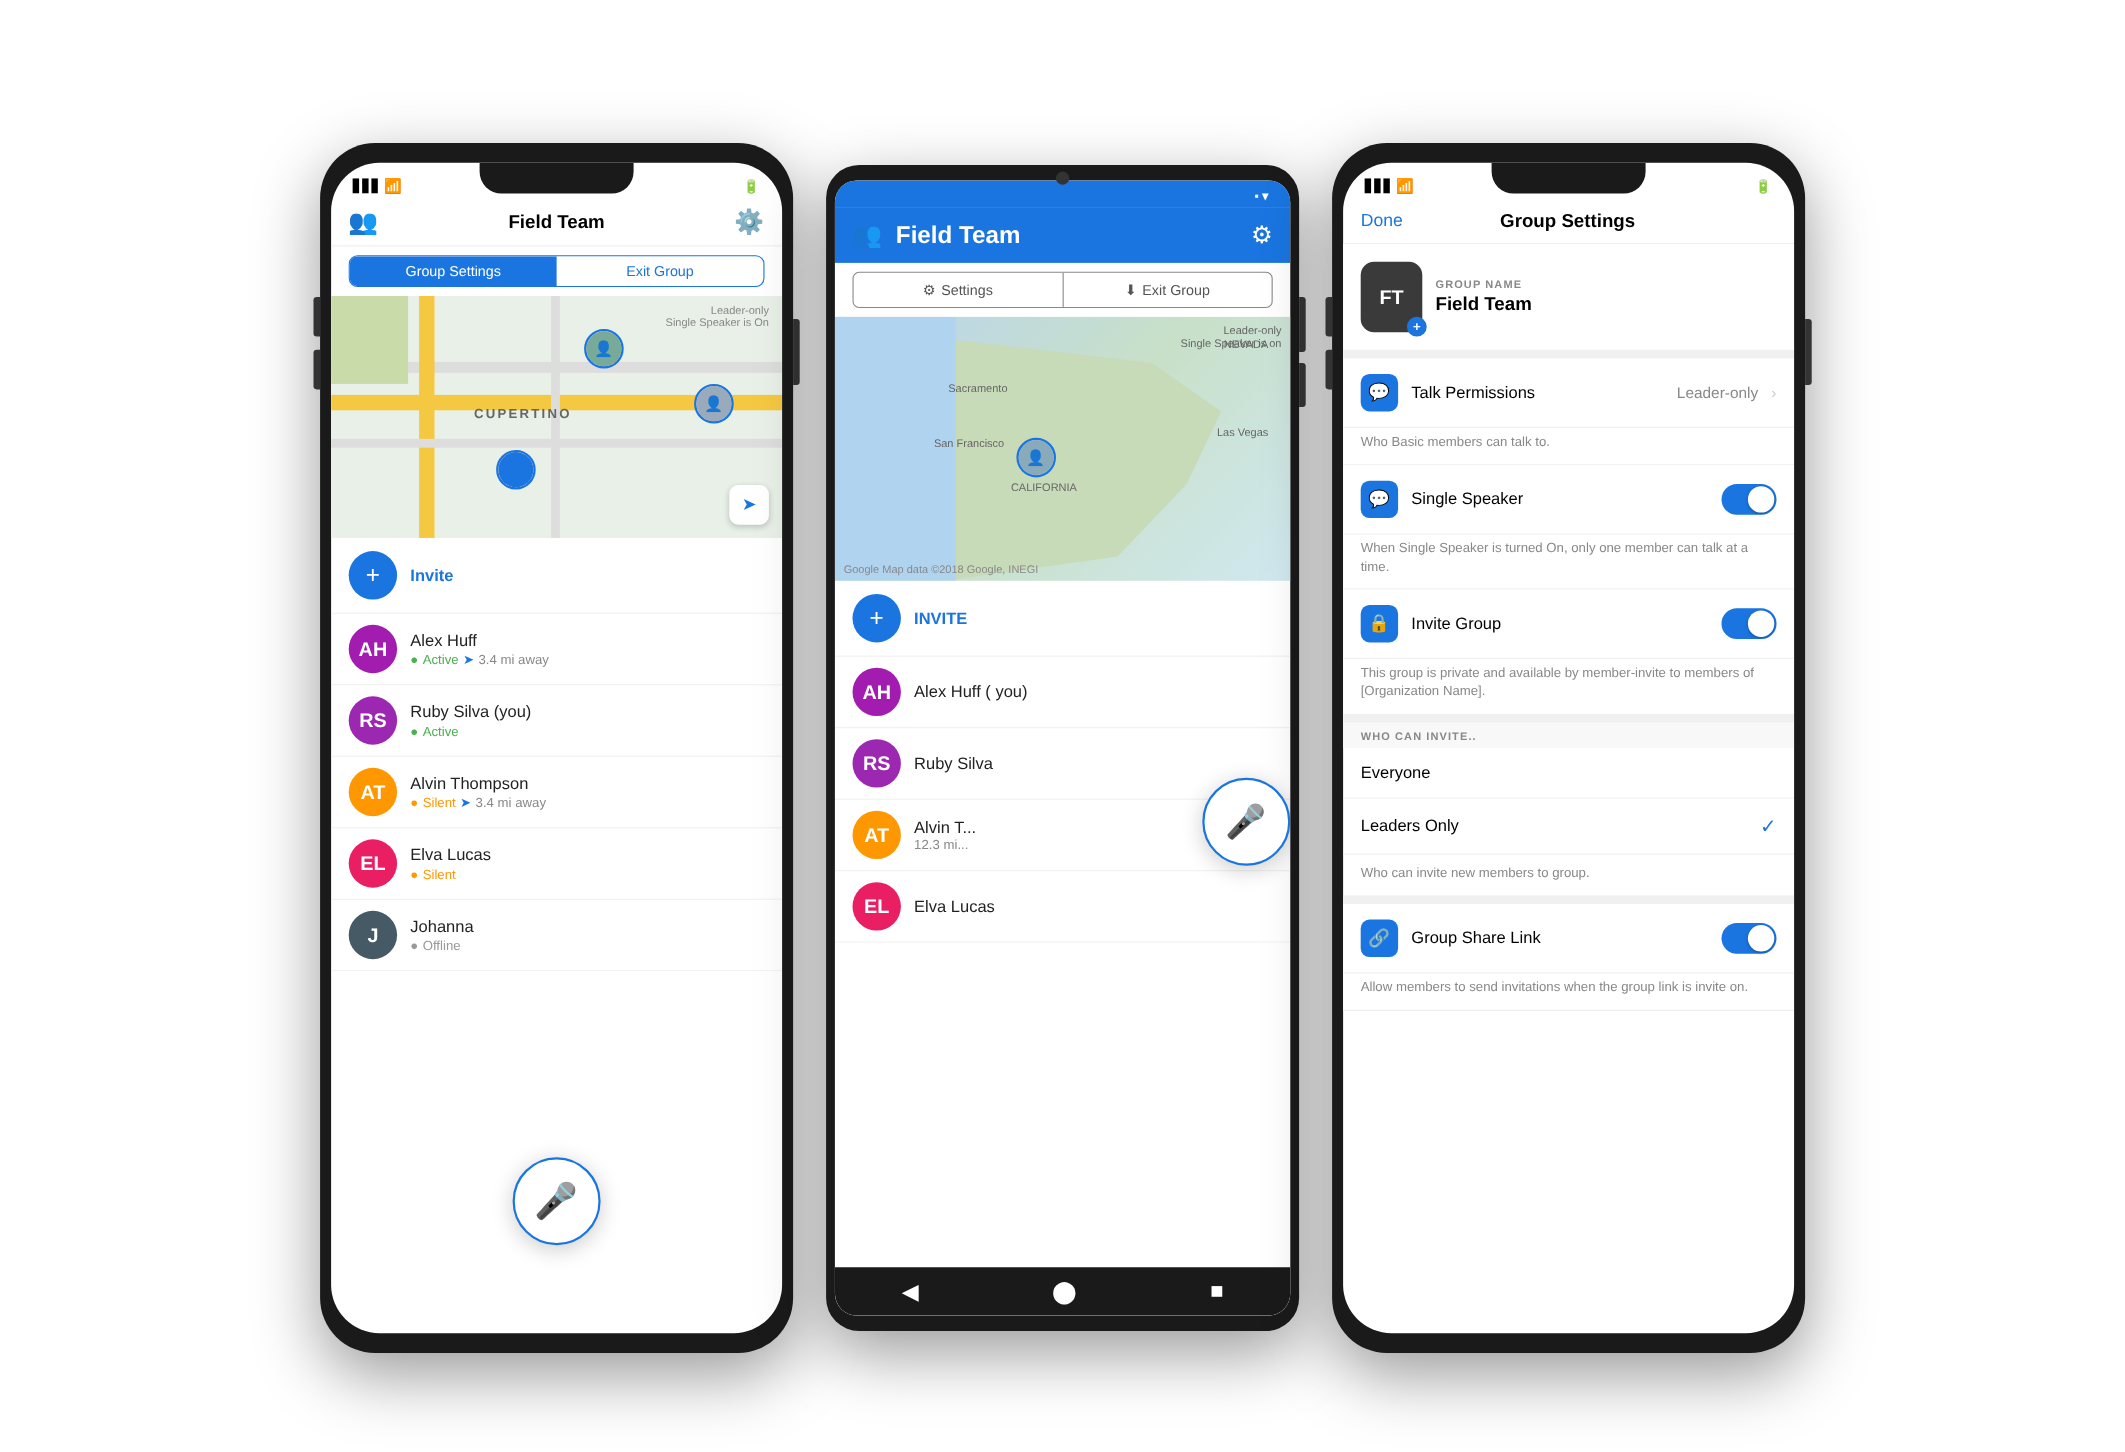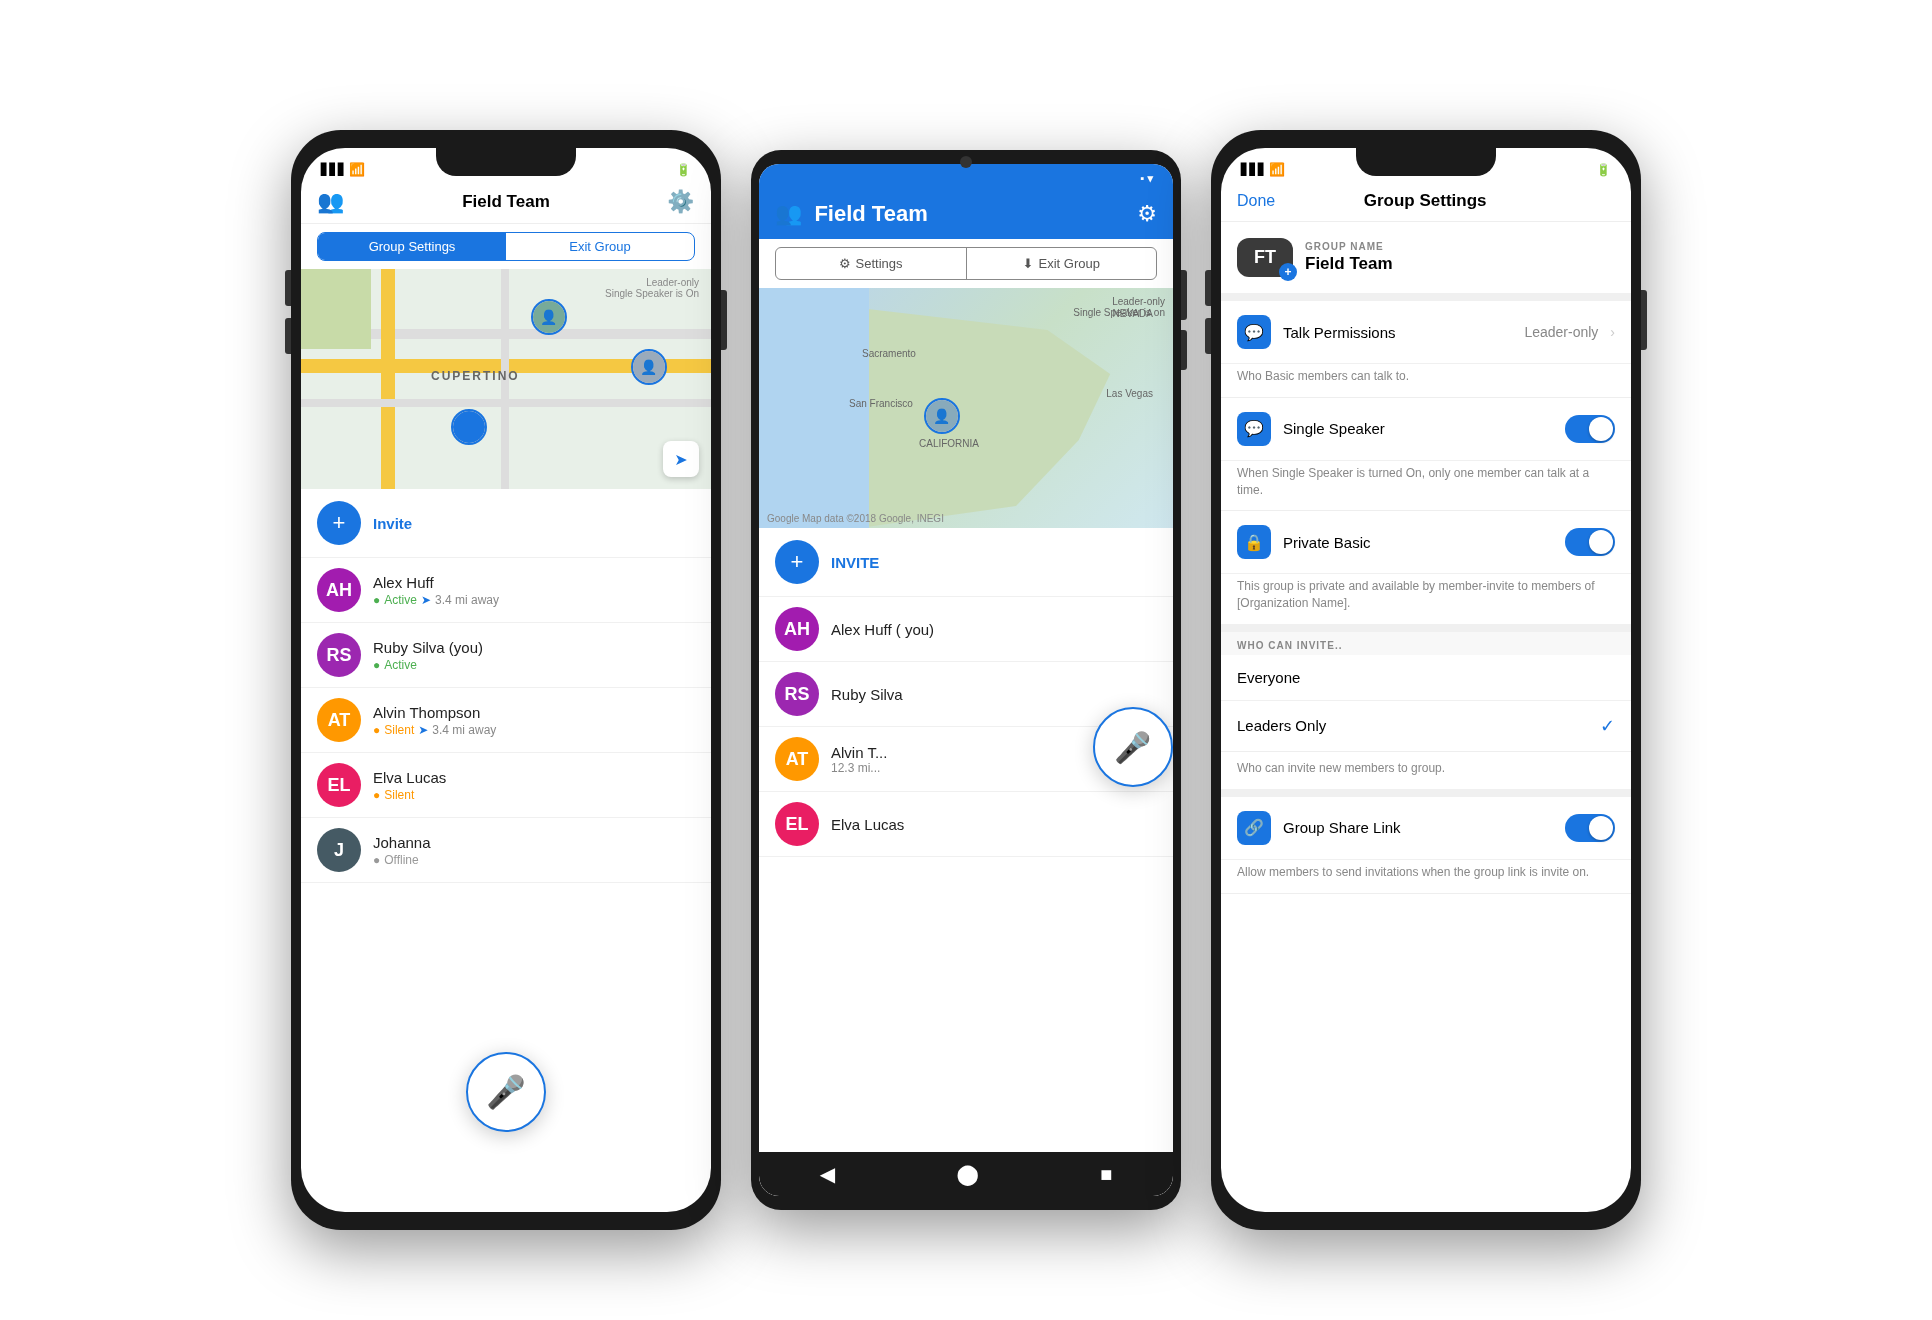--- a/index.html
+++ b/index.html
@@ -337,21 +337,21 @@
     .group-name-section {
       display: flex;
       align-items: center;
       padding: 16px;
       background: white;
       border-bottom: 8px solid #f0f0f0;
       gap: 12px;
     }
     .group-avatar {
       width: 56px;
-      height: 39px;
+      height: 64px;
       background: #3a3a3a;
       border-radius: 12px;
       display: flex;
       align-items: center;
       justify-content: center;
       color: white;
       font-size: 18px;
       font-weight: 700;
       position: relative;
       flex-shrink: 0;
@@ -784,21 +784,21 @@
           <div class="toggle toggle-on">
             <div class="toggle-knob"></div>
           </div>
         </div>
         <div class="settings-desc">When Single Speaker is turned On, only one member can talk at a time.</div>
       </div>
 
       <div class="settings-section" style="border-bottom:8px solid #f0f0f0;">
         <div class="settings-row">
           <div class="settings-row-icon" style="background:#1a75e0;">🔒</div>
-          <span class="settings-row-label">Private Basic</span>
+          <span class="settings-row-label">Invite Group</span>
           <div class="toggle toggle-on">
             <div class="toggle-knob"></div>
           </div>
         </div>
         <div class="settings-desc">This group is private and available by member-invite to members of [Organization Name].</div>
       </div>
 
       <div>
         <div class="who-invite-header">WHO CAN INVITE..</div>
         <div class="invite-option">

